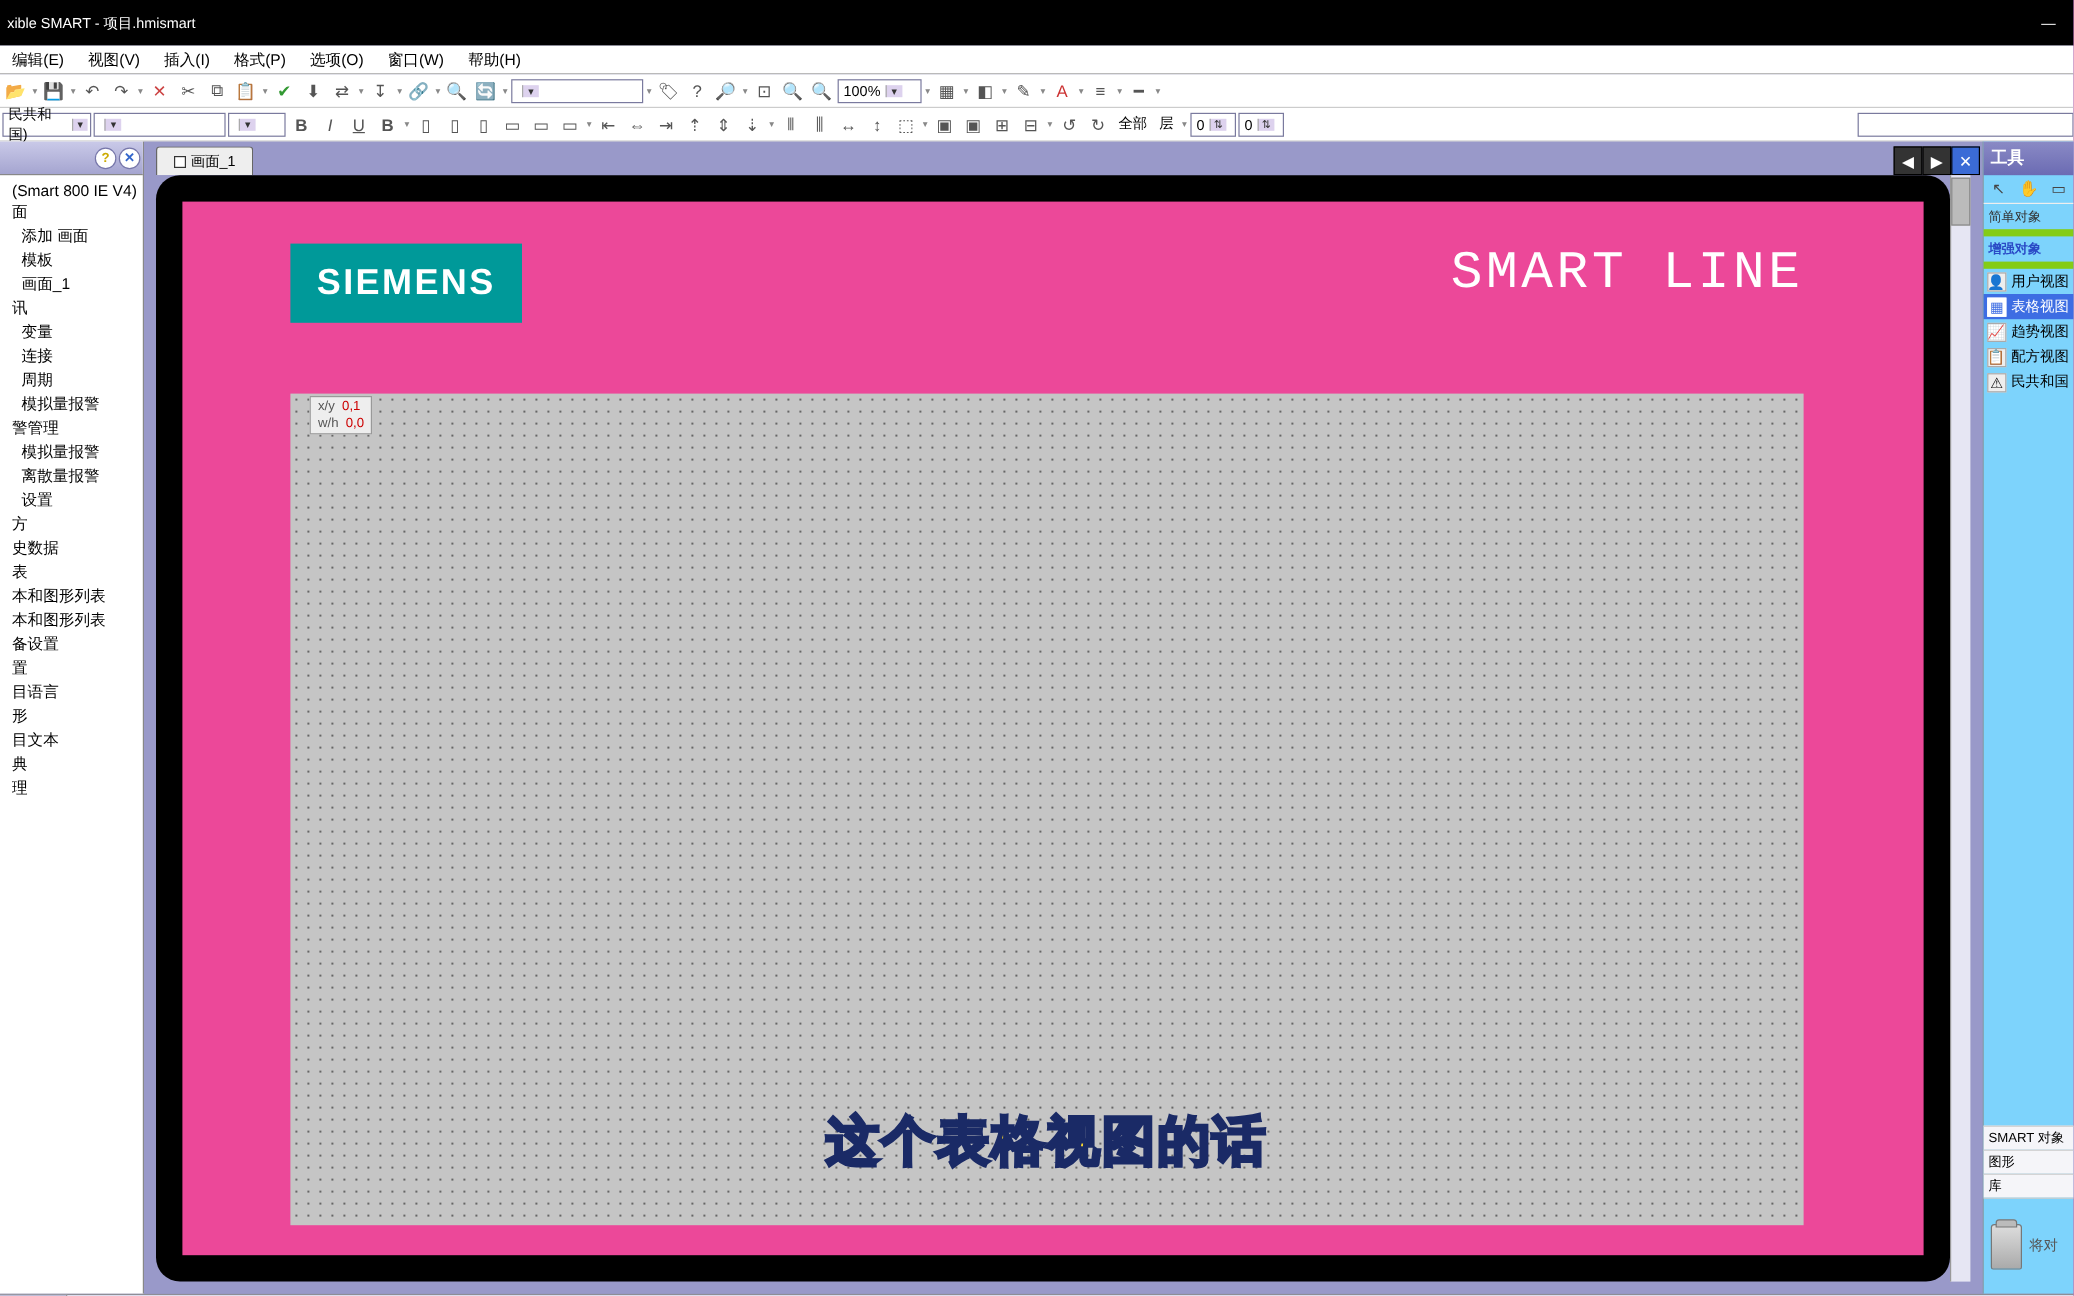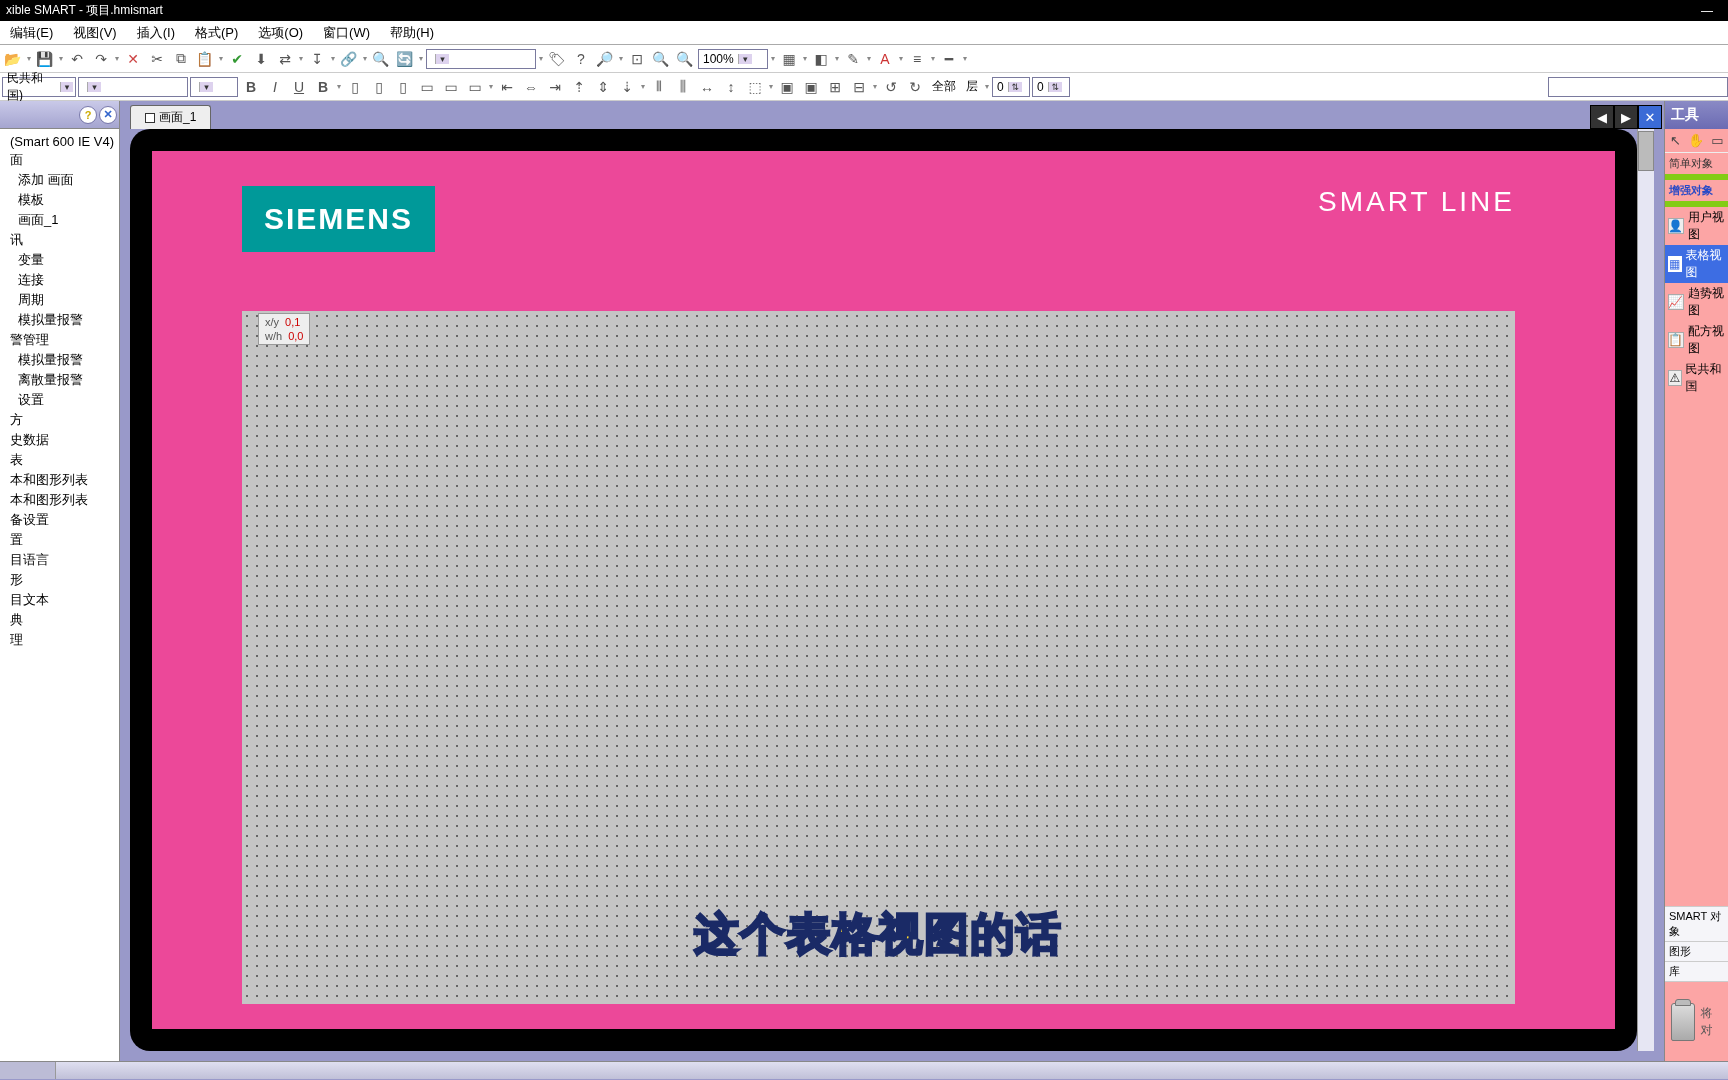--- a/index.html
+++ b/index.html
@@ -1,18 +1,18 @@
 <!DOCTYPE html>
 <html><head>
 <meta charset="utf-8">
 <style>
 * { margin: 0; padding: 0; box-sizing: border-box; font-family: "Microsoft YaHei", Tahoma, Arial, sans-serif; }
 body { width: 1728px; height: 1080px; background: #9999c9; overflow: hidden; font-size: 12px; }
 
-.titlebar { height: 21px; background: #000; color: #fff; display: flex; align-items: center; padding: 0 6px; font-size: 12px; }
+.titlebar { height: 38px; background: #000; color: #fff; display: flex; align-items: center; padding: 0 6px; font-size: 12px; }
 .titlebar .spacer { flex: 1; }
 .titlebar .winbtn { width: 30px; text-align: center; color: #fff; font-size: 12px; }
 
 .menubar { height: 24px; background: #fff; display: flex; align-items: center; border-bottom: 1px solid #aaa; }
 .menubar .menuitem { padding: 0 10px; height: 100%; line-height: 24px; font-size: 13px; color: #000; }
 
 .toolbar { height: 28px; background: #fff; display: flex; align-items: center; border-bottom: 1px solid #ccc; padding-left: 2px; gap: 2px; }
 .tbtn { width: 22px; height: 22px; display: flex; align-items: center; justify-content: center; border: 1px solid transparent; font-size: 14px; color: #555; }
 .tsep { width: 6px; height: 22px; display:flex; align-items:center; justify-content:center; color:#aaa; font-size:8px; }
 .tsep::after { content: "▾"; color:#888; font-size:8px;}
@@ -34,32 +34,32 @@
 .tab { background:#eee; border:1px solid #666; border-bottom:none; padding: 3px 14px; font-size:12px; border-radius: 3px 3px 0 0; display:flex; align-items:center; gap:4px; }
 .tab .sq { width:10px; height:10px; background:#fff; border:1px solid #333; }
 .tabnav { display:flex; gap:0; padding-right:2px; }
 .tabnav .nb { width:24px; height:24px; background:#333; color:#fff; display:flex; align-items:center; justify-content:center; border:1px solid #000; font-size:13px; }
 .tabnav .nb.close { background:#3b6bd6; }
 
 .canvas-wrap { flex:1; background:#9999c9; padding: 0 10px 10px 10px; position:relative; display:flex; }
 .canvas-outer { background:#000; border-radius: 20px; flex:1; position:relative; overflow:hidden; }
 .device-screen { position:absolute; top:22px; left:22px; right:22px; bottom:22px; background:#ec4899; }
 .siemens-logo { position:absolute; top:35px; left:90px; background:#009999; color:#fff; font-weight:bold; letter-spacing:2px; padding: 16px 22px; font-size: 30px; font-family: Arial, sans-serif; }
-.smartline { position:absolute; top:35px; right:100px; color:#fff; font-size: 28px; letter-spacing: 3px; font-family: Liberation Sans, sans-serif; }
+.smartline { position:absolute; top:35px; right:100px; color:#fff; font-size: 44px; letter-spacing: 3px; font-family: Liberation Mono, monospace; }
 .grid-area { position:absolute; top:160px; left:90px; right:100px; bottom:25px; background:#c5c5c5; 
   background-image: radial-gradient(circle, #666 1px, transparent 1px); background-size: 10px 10px; padding-left: 17px; }
 .coord-box { position:absolute; top:2px; left:16px; background:#eee; border:1px solid #999; padding:1px 6px; font-size:11px; font-family: monospace; line-height:14px; }
 .coord-box .lbl { color:#555; }
 .coord-box .val { color:#c00; margin-left:6px; }
 .subtitle { position:absolute; bottom:40px; left:50%; transform:translateX(-50%); font-size:44px; font-weight:bold; color:#ffd92b; -webkit-text-stroke: 3px #1a2a66; letter-spacing:2px; white-space:nowrap; }
 
 .vscroll { width:17px; background:#e6e6f3; border-left:1px solid #999; }
 .vscroll .thumb { height:40px; background:#bbb; border:1px solid #888; margin-top:2px;}
 
-.rightpanel { width: 64px; background:#fca5a5; border-left:1px solid #888; display:flex; flex-direction:column; }
+.rightpanel { width: 76px; background:#7dd3fc; border-left:1px solid #888; display:flex; flex-direction:column; }
 .rightpanel-header { height:28px; background: linear-gradient(#8a8ac5, #6b6bb3); color:#fff; display:flex; align-items:center; padding-left:6px; font-weight:bold; font-size:14px; }
 .tool-row { height:24px; display:flex; align-items:center; justify-content:space-around; border-bottom:1px solid #eee; }
 .tool-row .ti { width:18px; height:18px; display:flex; align-items:center; justify-content:center; font-size:13px; color:#444; }
 .tool-section-label { padding:3px 4px; font-size:11px; color:#333; border-bottom:6px solid #84cc16; }
 .tool-section-label.blue { color:#2a4ac6; font-weight:bold; }
 .tool-item { display:flex; align-items:center; gap:4px; padding:2px 3px; font-size:12px; }
 .tool-item.selected { background:#3d6de3; color:#fff; }
 .tool-item .ico { width:16px; height:16px; display:flex; align-items:center; justify-content:center; font-size:12px; background:#eee; border:1px solid #aaa; }
 .tool-item.selected .ico { background:#fff; color:#3d6de3; border-color:#fff; }
 .rp-spacer { flex:1; }
@@ -206,21 +206,21 @@
 </div>
 
 <div class="main-row">
 
   <div class="leftpanel">
     <div class="leftpanel-header">
       <div class="hb" style="color:#ca0;">?</div>
       <div class="hb" style="color:#36c;">✕</div>
     </div>
     <div class="tree" id="tree">
-        <div class="node">(Smart 600 IE V4)</div>
+        <div class="node">(Smart 800 IE V4)</div>
         <div class="node">面</div>
         <div class="node indent1">添加 画面</div>
         <div class="node indent1">模板</div>
         <div class="node indent1">画面_1</div>
         <div class="node">讯</div>
         <div class="node indent1">变量</div>
         <div class="node indent1">连接</div>
         <div class="node indent1">周期</div>
         <div class="node indent1">模拟量报警</div>
         <div class="node">警管理</div>

